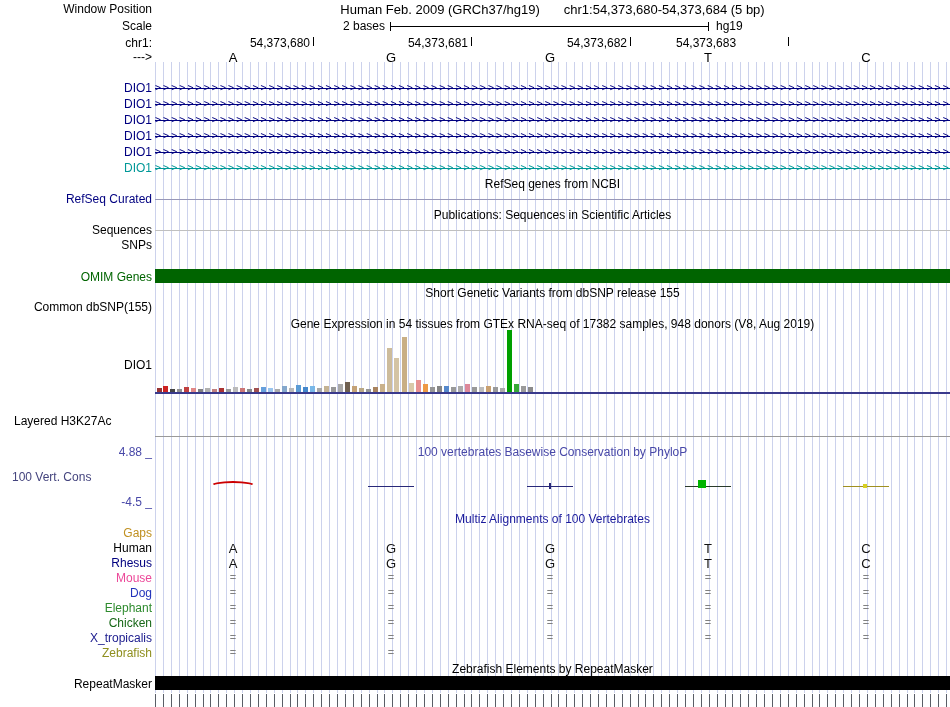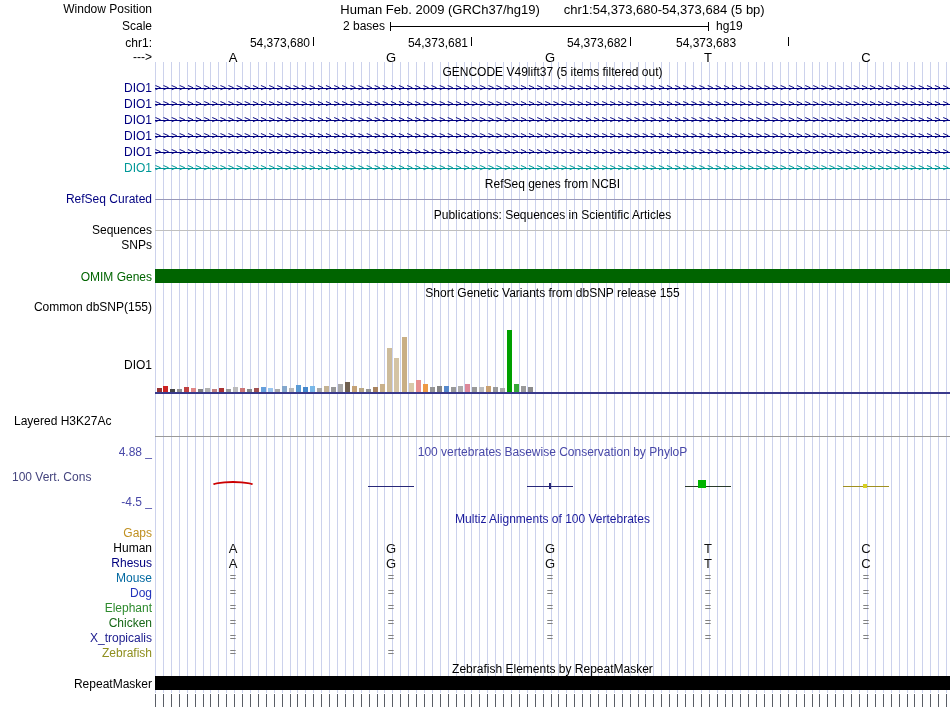--- a/index.html
+++ b/index.html
@@ -157,21 +157,20 @@
 
   <div class="slabel" style="top:50px">---&gt;</div>
   <div id="bases">
       <div style="position: absolute; left: 213px; top: 50px; width: 40px; text-align: center; font-size: 13px;">A</div>
       <div style="position: absolute; left: 371px; top: 50px; width: 40px; text-align: center; font-size: 13px;">G</div>
       <div style="position: absolute; left: 530px; top: 50px; width: 40px; text-align: center; font-size: 13px;">G</div>
       <div style="position: absolute; left: 688px; top: 50px; width: 40px; text-align: center; font-size: 13px;">T</div>
       <div style="position: absolute; left: 846px; top: 50px; width: 40px; text-align: center; font-size: 13px;">C</div>
     </div>
 
-  <div class="mcenter" style="top:65px">GENCODE V49lift37 (5 items filtered out)</div>
   <div id="gencode">
       <div style="position: absolute; right: 798px; top: 81px; color: rgb(0, 0, 128); white-space: nowrap;">DIO1</div>
       <div style="position: absolute; left: 155px; top: 80px; width: 795px; height: 16px; overflow: hidden; color: rgb(0, 0, 128);">
         <div style="position: absolute; left: 0px; top: 8px; width: 100%; height: 1px; background: rgb(0, 0, 128);"></div>
         <div style="position: absolute; left: 0px; top: 0px; width: 100%; height: 16px; font-family: &quot;DejaVu Sans Mono&quot;, monospace; font-size: 10px; letter-spacing: 2.1px; line-height: 16px; white-space: nowrap;">&gt;&gt;&gt;&gt;&gt;&gt;&gt;&gt;&gt;&gt;&gt;&gt;&gt;&gt;&gt;&gt;&gt;&gt;&gt;&gt;&gt;&gt;&gt;&gt;&gt;&gt;&gt;&gt;&gt;&gt;&gt;&gt;&gt;&gt;&gt;&gt;&gt;&gt;&gt;&gt;&gt;&gt;&gt;&gt;&gt;&gt;&gt;&gt;&gt;&gt;&gt;&gt;&gt;&gt;&gt;&gt;&gt;&gt;&gt;&gt;&gt;&gt;&gt;&gt;&gt;&gt;&gt;&gt;&gt;&gt;&gt;&gt;&gt;&gt;&gt;&gt;&gt;&gt;&gt;&gt;&gt;&gt;&gt;&gt;&gt;&gt;&gt;&gt;&gt;&gt;&gt;&gt;&gt;&gt;&gt;&gt;&gt;&gt;&gt;&gt;</div>
       </div>
       <div style="position: absolute; right: 798px; top: 97px; color: rgb(0, 0, 128); white-space: nowrap;">DIO1</div>
       <div style="position: absolute; left: 155px; top: 96px; width: 795px; height: 16px; overflow: hidden; color: rgb(0, 0, 128);">
         <div style="position: absolute; left: 0px; top: 8px; width: 100%; height: 1px; background: rgb(0, 0, 128);"></div>
         <div style="position: absolute; left: 0px; top: 0px; width: 100%; height: 16px; font-family: &quot;DejaVu Sans Mono&quot;, monospace; font-size: 10px; letter-spacing: 2.1px; line-height: 16px; white-space: nowrap;">&gt;&gt;&gt;&gt;&gt;&gt;&gt;&gt;&gt;&gt;&gt;&gt;&gt;&gt;&gt;&gt;&gt;&gt;&gt;&gt;&gt;&gt;&gt;&gt;&gt;&gt;&gt;&gt;&gt;&gt;&gt;&gt;&gt;&gt;&gt;&gt;&gt;&gt;&gt;&gt;&gt;&gt;&gt;&gt;&gt;&gt;&gt;&gt;&gt;&gt;&gt;&gt;&gt;&gt;&gt;&gt;&gt;&gt;&gt;&gt;&gt;&gt;&gt;&gt;&gt;&gt;&gt;&gt;&gt;&gt;&gt;&gt;&gt;&gt;&gt;&gt;&gt;&gt;&gt;&gt;&gt;&gt;&gt;&gt;&gt;&gt;&gt;&gt;&gt;&gt;&gt;&gt;&gt;&gt;&gt;&gt;&gt;&gt;&gt;&gt;</div>
@@ -207,20 +206,21 @@
   <div class="hline" style="top:230px; background:#c0c0c0"></div>
 
   <div class="slabel" style="top:238px">SNPs</div>
 
   <div class="slabel green" style="top:270px">OMIM Genes</div>
   <div class="abs" style="left:155px; top:269px; width:795px; height:14px; background:#006400"></div>
 
   <div class="mcenter" style="top:286px">Short Genetic Variants from dbSNP release 155</div>
   <div class="slabel" style="top:300px">Common dbSNP(155)</div>
 
+  <div class="mcenter" style="top:317px">Gene Expression in 54 tissues from GTEx RNA-seq of 17382 samples, 948 donors (V8, Aug 2019)</div>
   <div class="slabel" style="top:358px">DIO1</div>
   <div id="gtex-bars">
       <div style="position: absolute; left: 157px; top: 388px; width: 5px; height: 4px; background: rgb(153, 51, 51);"></div>
       <div style="position: absolute; left: 163px; top: 386px; width: 5px; height: 6px; background: rgb(204, 34, 34);"></div>
       <div style="position: absolute; left: 170px; top: 389px; width: 5px; height: 3px; background: rgb(68, 68, 68);"></div>
       <div style="position: absolute; left: 177px; top: 389px; width: 5px; height: 3px; background: rgb(144, 144, 144);"></div>
       <div style="position: absolute; left: 184px; top: 387px; width: 5px; height: 5px; background: rgb(192, 64, 64);"></div>
       <div style="position: absolute; left: 191px; top: 388px; width: 5px; height: 4px; background: rgb(224, 136, 136);"></div>
       <div style="position: absolute; left: 198px; top: 389px; width: 5px; height: 3px; background: rgb(128, 128, 128);"></div>
       <div style="position: absolute; left: 205px; top: 388px; width: 5px; height: 4px; background: rgb(176, 176, 176);"></div>
@@ -299,21 +299,21 @@
       <div style="position: absolute; left: 371px; top: 541px; width: 40px; text-align: center; font-size: 13px; color: rgb(17, 17, 17);">G</div>
       <div style="position: absolute; left: 530px; top: 541px; width: 40px; text-align: center; font-size: 13px; color: rgb(17, 17, 17);">G</div>
       <div style="position: absolute; left: 688px; top: 541px; width: 40px; text-align: center; font-size: 13px; color: rgb(17, 17, 17);">T</div>
       <div style="position: absolute; left: 846px; top: 541px; width: 40px; text-align: center; font-size: 13px; color: rgb(17, 17, 17);">C</div>
       <div style="position: absolute; right: 798px; top: 556px; color: rgb(0, 0, 128); white-space: nowrap;">Rhesus</div>
       <div style="position: absolute; left: 213px; top: 556px; width: 40px; text-align: center; font-size: 13px; color: rgb(17, 17, 17);">A</div>
       <div style="position: absolute; left: 371px; top: 556px; width: 40px; text-align: center; font-size: 13px; color: rgb(17, 17, 17);">G</div>
       <div style="position: absolute; left: 530px; top: 556px; width: 40px; text-align: center; font-size: 13px; color: rgb(17, 17, 17);">G</div>
       <div style="position: absolute; left: 688px; top: 556px; width: 40px; text-align: center; font-size: 13px; color: rgb(17, 17, 17);">T</div>
       <div style="position: absolute; left: 846px; top: 556px; width: 40px; text-align: center; font-size: 13px; color: rgb(17, 17, 17);">C</div>
-      <div style="position: absolute; right: 798px; top: 571px; color: #0369a1; white-space: nowrap;">Mouse</div>
+      <div style="position: absolute; right: 798px; top: 571px; color: #ec4899; white-space: nowrap;">Mouse</div>
       <div style="position: absolute; left: 213px; top: 571px; width: 40px; text-align: center; font-size: 11px; color: rgb(128, 128, 128);">=</div>
       <div style="position: absolute; left: 371px; top: 571px; width: 40px; text-align: center; font-size: 11px; color: rgb(128, 128, 128);">=</div>
       <div style="position: absolute; left: 530px; top: 571px; width: 40px; text-align: center; font-size: 11px; color: rgb(128, 128, 128);">=</div>
       <div style="position: absolute; left: 688px; top: 571px; width: 40px; text-align: center; font-size: 11px; color: rgb(128, 128, 128);">=</div>
       <div style="position: absolute; left: 846px; top: 571px; width: 40px; text-align: center; font-size: 11px; color: rgb(128, 128, 128);">=</div>
       <div style="position: absolute; right: 798px; top: 586px; color: rgb(34, 51, 187); white-space: nowrap;">Dog</div>
       <div style="position: absolute; left: 213px; top: 586px; width: 40px; text-align: center; font-size: 11px; color: rgb(128, 128, 128);">=</div>
       <div style="position: absolute; left: 371px; top: 586px; width: 40px; text-align: center; font-size: 11px; color: rgb(128, 128, 128);">=</div>
       <div style="position: absolute; left: 530px; top: 586px; width: 40px; text-align: center; font-size: 11px; color: rgb(128, 128, 128);">=</div>
       <div style="position: absolute; left: 688px; top: 586px; width: 40px; text-align: center; font-size: 11px; color: rgb(128, 128, 128);">=</div>

